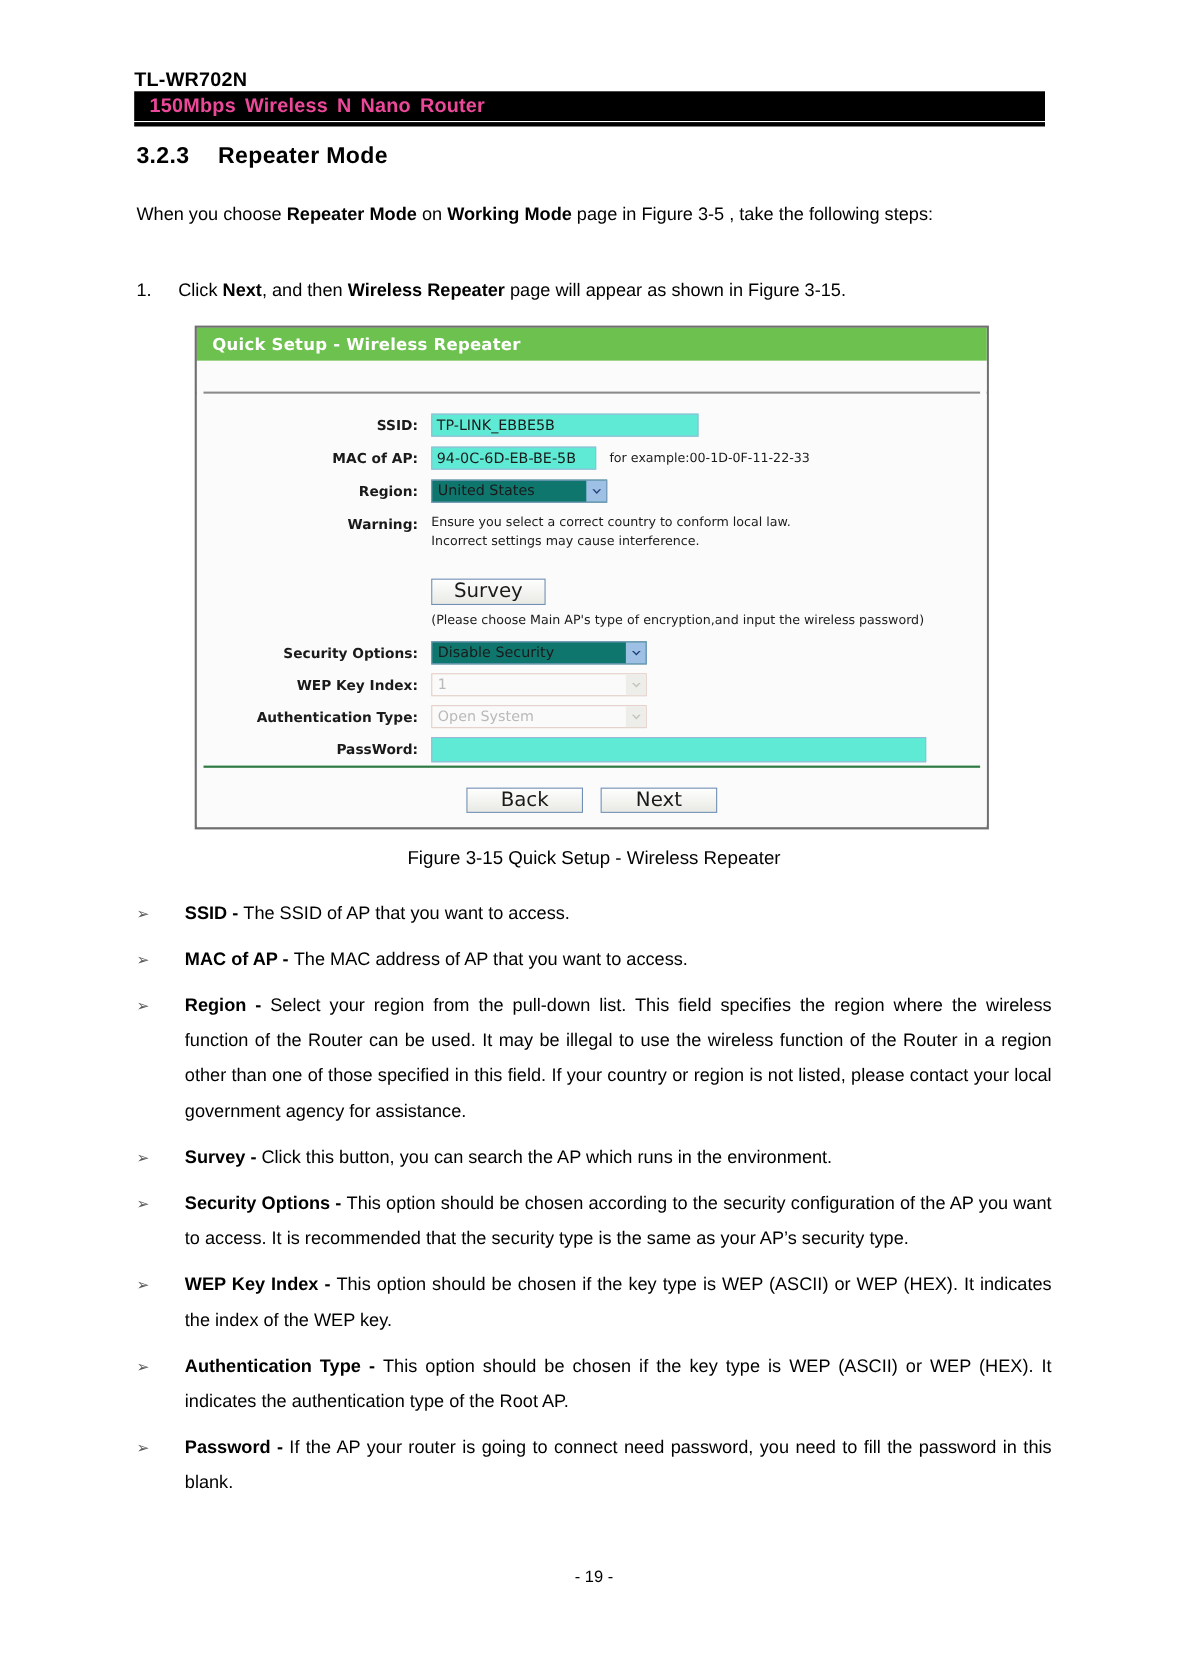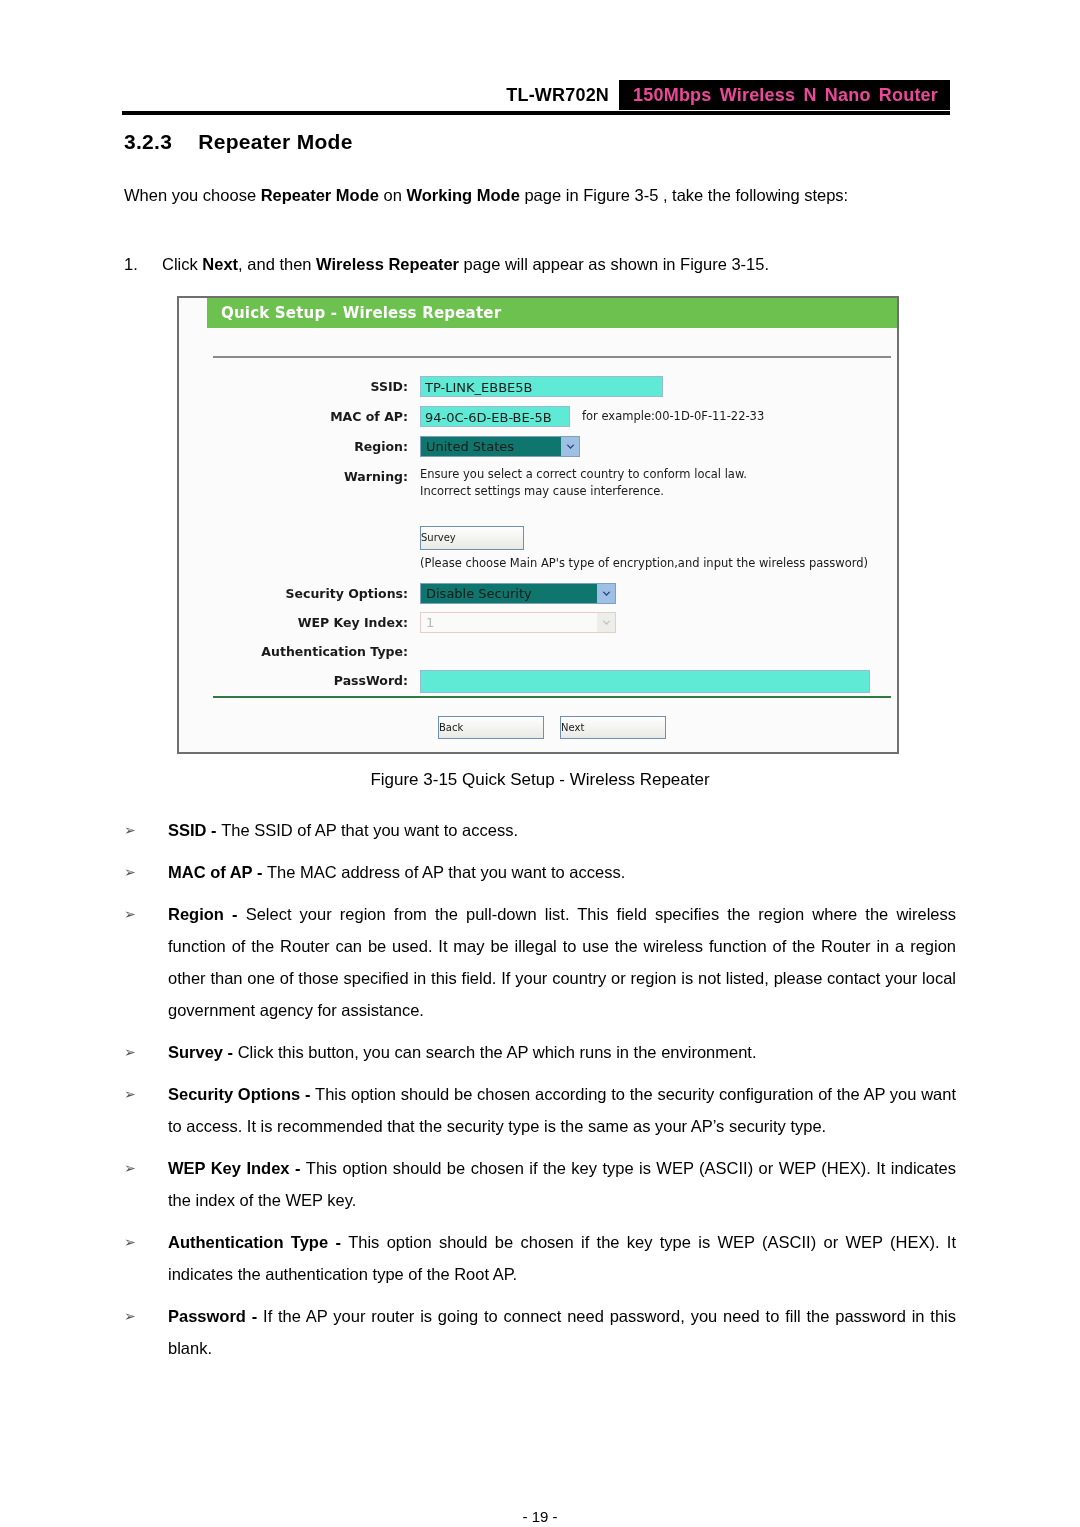--- a/index.html
+++ b/index.html
@@ -22,20 +22,21 @@
     left: 122px;
     top: 80px;
     width: 828px;
     height: 34px;
   }
   .hdr-row {
     display: flex;
     align-items: stretch;
     justify-content: flex-end;
     height: 30px;
+    flex-direction: column;
   }
   .hdr-model {
     font-size: 18px;
     font-weight: bold;
     letter-spacing: 0.2px;
     padding: 0 10px 0 0;
     display: flex;
     align-items: center;
     color: #000;
   }
@@ -101,21 +102,20 @@
   .router-shot {
     position: absolute;
     left: 177px;
     top: 296px;
     width: 722px;
     height: 458px;
     border: 2px solid #6f6f6f;
     background: #fbfbfb;
     box-sizing: border-box;
     font-family: "DejaVu Sans", sans-serif;
-    padding-left: 28px;
   }
   .rs-titlebar {
     height: 30px;
     background: #6dc14e;
     color: #ffffff;
     font-size: 15px;
     font-weight: bold;
     display: flex;
     align-items: center;
     padding-left: 14px;
@@ -214,22 +214,23 @@
   .rs-warn {
     font-size: 11.5px;
     line-height: 17px;
     color: #1a1a1a;
   }
 
   .rs-btn {
     display: inline-block;
     border: 1px solid #6f8fb4;
     background: linear-gradient(#fefefe, #e9e9e4);
-    font-size: 10px;
-    color: #1a1a1a;
+    font-size: 18px;
+    color: #1a1a1a;
+    text-align: center;
     box-sizing: border-box;
     font-family: "DejaVu Sans", sans-serif;
   }
   .rs-btn.survey { width: 104px; height: 24px; line-height: 22px; }
   .rs-btn.nav { width: 106px; height: 23px; line-height: 21px; }
 
   .rs-hint {
     font-size: 11.5px;
     color: #1a1a1a;
   }
@@ -287,21 +288,21 @@
     flex: 1;
     text-align: justify;
     text-justify: inter-word;
   }
   .bullet .btext b { font-weight: bold; }
 
   
   .page-num {
     position: absolute;
     left: 0;
-    top: 1508px;
+    top: 1425px;
     width: 1080px;
     text-align: center;
     font-size: 15px;
   }
 </style>
 </head>
 <body>
 
 <div class="page-header">
   <div class="hdr-row">
@@ -398,20 +399,30 @@
             <svg width="9" height="6" viewBox="0 0 9 6">
                 <path d="M0.5 0.8 L4.5 5 L8.5 0.8 L6.8 0.8 L4.5 3.2 L2.2 0.8 Z" fill="#c2c2bb"></path>
               </svg>
           </span>
         </div>
       </div>
     </div>
 
     <div class="rs-row" style="top:283px;">
       <div class="rs-label">Authentication Type:</div>
+      <div class="rs-field">
+        <div class="rs-select disabled" style="width:196px;">
+          <span>Open System</span>
+          <span class="arrow-box">
+            <svg width="9" height="6" viewBox="0 0 9 6">
+                <path d="M0.5 0.8 L4.5 5 L8.5 0.8 L6.8 0.8 L4.5 3.2 L2.2 0.8 Z" fill="#c2c2bb"></path>
+              </svg>
+          </span>
+        </div>
+      </div>
     </div>
 
     <div class="rs-row" style="top:312px;">
       <div class="rs-label">PassWord:</div>
       <div class="rs-field">
         <div class="rs-input pass" title=""></div>
       </div>
     </div>
 
     <div class="rs-divider-bottom"></div>

